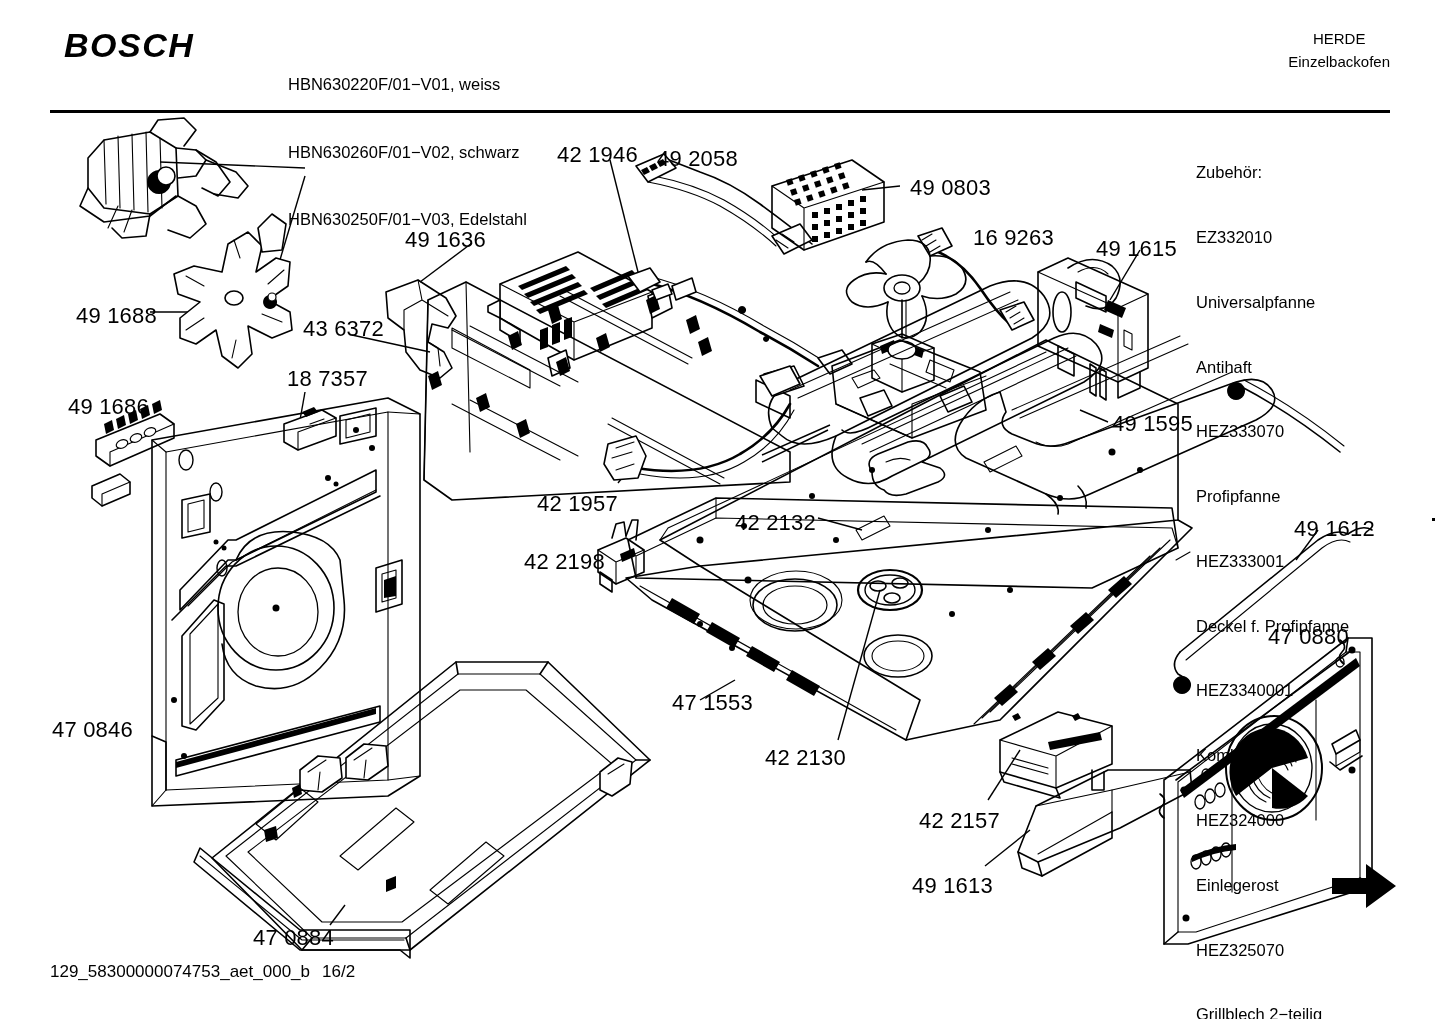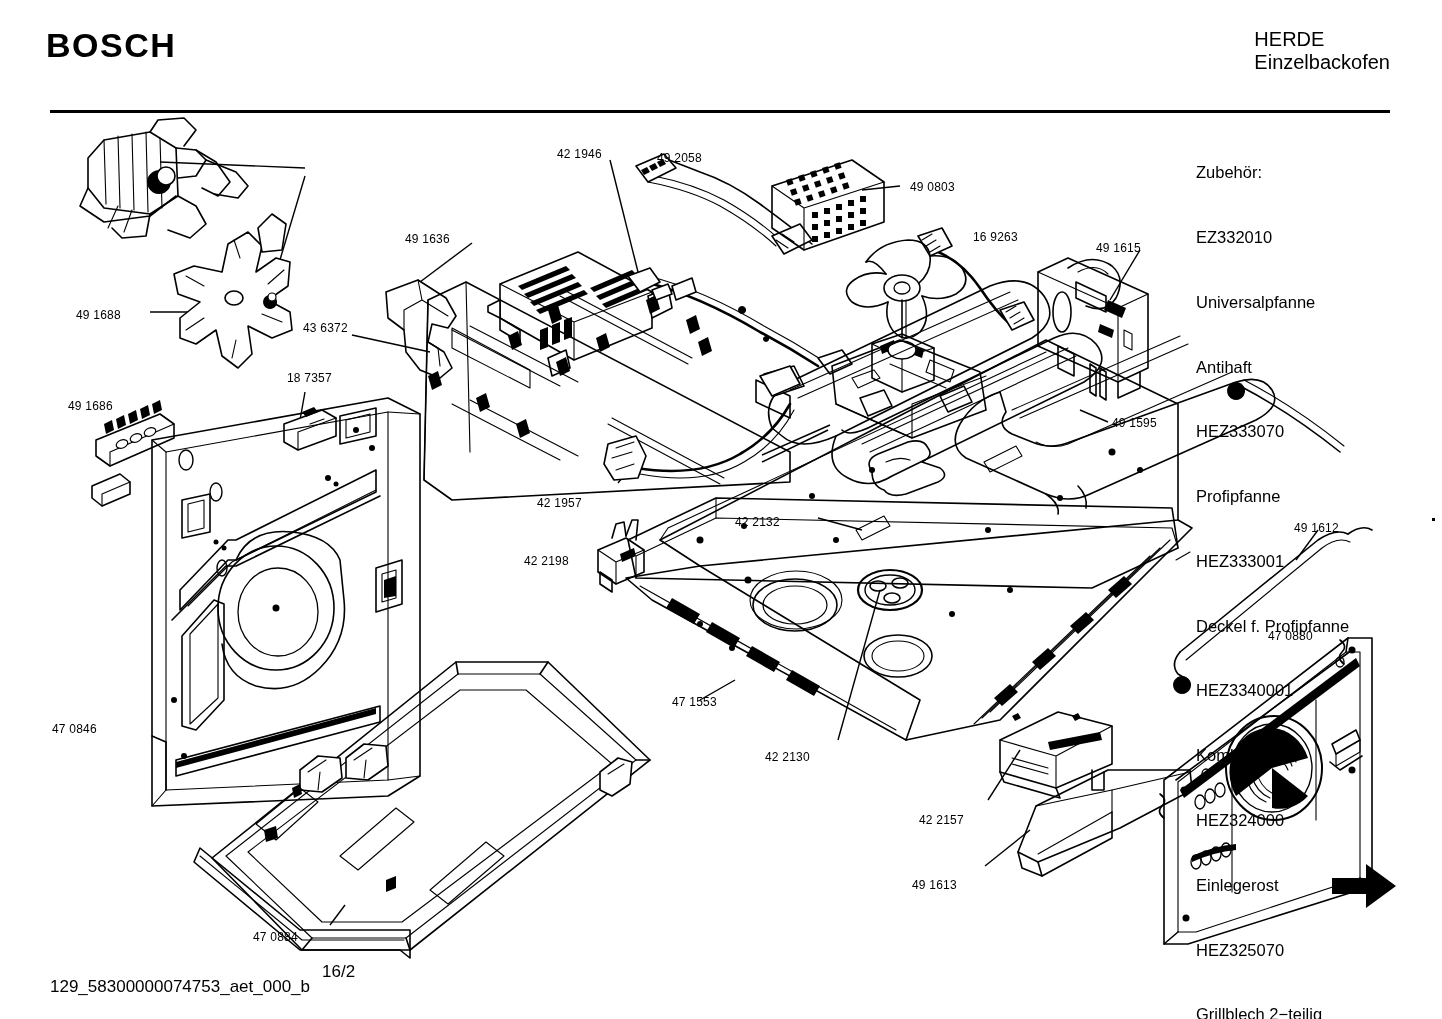--- a/index.html
+++ b/index.html
@@ -1,36 +1,36 @@
 <!DOCTYPE html>
 <html><head>
 <meta charset="utf-8">
 <style>
   html,body{margin:0;padding:0;background:#ffffff;}
   body{width:1442px;height:1019px;position:relative;overflow:hidden;
        font-family:"Liberation Sans","DejaVu Sans",sans-serif;color:#000;}
   .page{position:absolute;inset:0;width:1442px;height:1019px;background:#fff;}
 
   
-  .brand{position:absolute;left:46px;top:26px;font-size:34px;font-weight:bold;
-         letter-spacing:1.5px;font-family:"Liberation Sans",sans-serif;}
+  .brand{position:absolute;left:64px;top:26px;font-size:34px;font-weight:bold;
+         letter-spacing:1.5px;font-family:"Liberation Sans",sans-serif;font-style:italic;}
   .models{position:absolute;left:288px;top:28px;font-size:16.5px;line-height:22.5px;white-space:pre;}
   .models div{white-space:pre;}
-  .cat{position:absolute;right:52px;top:28px;font-size:20px;line-height:22.5px;text-align:left;}
+  .cat{position:absolute;right:52px;top:28px;font-size:15px;line-height:22.5px;text-align:center;}
   .rule{position:absolute;left:50px;top:110px;width:1340px;height:3px;background:#000;}
 
   
   .acc{position:absolute;left:1196px;top:119px;font-size:16.5px;line-height:21.6px;white-space:pre;}
   .acc div{white-space:pre;}
 
   
-  .lbl{position:absolute;font-size:12px;line-height:21px;white-space:pre;letter-spacing:.2px;}
+  .lbl{position:absolute;font-size:22px;line-height:21px;white-space:pre;letter-spacing:.2px;}
 
   
-  .foot{position:absolute;left:50px;top:962px;font-size:17px;white-space:pre;margin-top:15px;}
+  .foot{position:absolute;left:50px;top:962px;font-size:17px;white-space:pre;}
   .foot2{position:absolute;left:322px;top:962px;font-size:17px;white-space:pre;}
 
   
   .art{position:absolute;left:0;top:0;width:1442px;height:1019px;}
   .art svg{display:block;}
   svg .s{fill:none;stroke:#000;stroke-width:1.6;stroke-linejoin:round;stroke-linecap:round;}
   svg .t{fill:none;stroke:#000;stroke-width:1.1;stroke-linejoin:round;stroke-linecap:round;}
   svg .h{fill:none;stroke:#000;stroke-width:2.6;stroke-linejoin:round;stroke-linecap:round;}
   svg .f{fill:#000;stroke:none;}
   svg .w{fill:#fff;stroke:#000;stroke-width:1.6;stroke-linejoin:round;}
@@ -38,20 +38,25 @@
   .arrow{position:absolute;left:1332px;top:862px;}
   .dotmark{position:absolute;left:1432px;top:518px;width:3px;height:3px;background:#000;}
 </style>
 </head>
 <body>
 
 <div class="page">
 
   <div class="brand">BOSCH</div>
 
+  <div class="models">
+    <div>HBN630220F/01−V01, weiss</div>
+    <div>HBN630260F/01−V02, schwarz</div>
+    <div>HBN630250F/01−V03, Edelstahl</div>
+  </div>
 
   <div class="cat">
     <div>HERDE</div>
     <div>Einzelbackofen</div>
   </div>
 
   <div class="rule"></div>
 
   <div class="acc">
     <div>Zubehör:</div>

